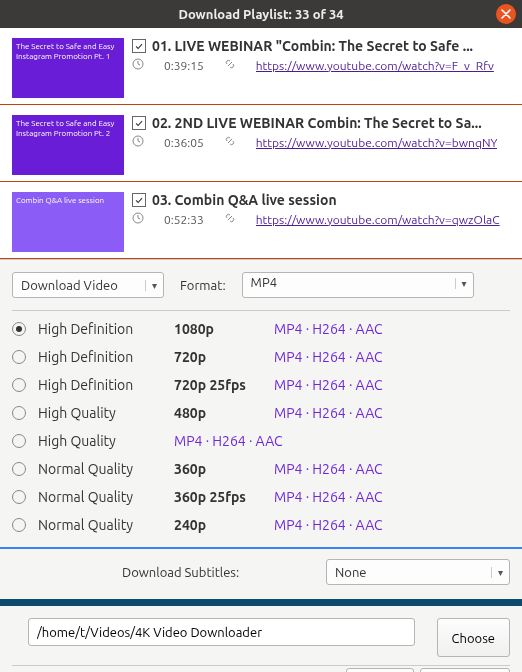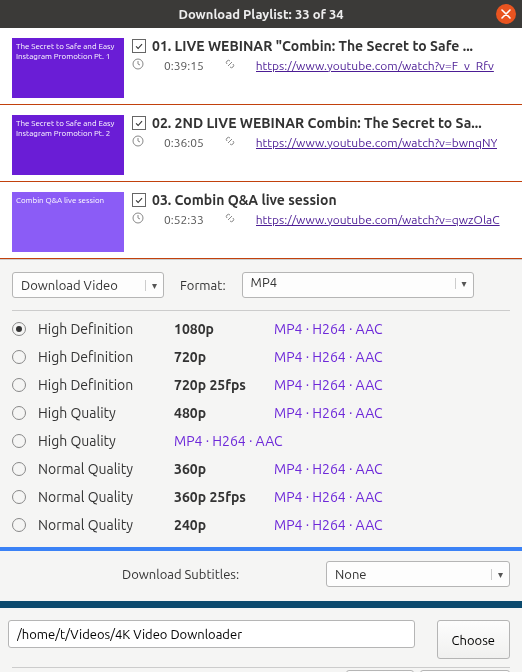--- a/index.html
+++ b/index.html
@@ -136,21 +136,21 @@
     color: #555;
     border-left: 1px solid #ccc;
     padding-left: 6px;
   }
   .dd-action { width: 152px; }
   .dd-format { width: 232px; align-items: flex-end; }
   .dd-sub { width: 184px; }
 
   .quality-list {
     padding: 4px 12px 8px 12px;
-    border-bottom: 4px solid #3b82f6;
+    border-bottom: 2px solid #3b82f6;
   }
   .q-row {
     display: flex;
     align-items: center;
     height: 28px;
     cursor: pointer;
   }
   .radio {
     width: 14px; height: 14px;
     border: 1px solid #888;
@@ -177,21 +177,21 @@
     gap: 8px;
     padding: 10px 12px 14px 12px;
     justify-content: flex-end;
     border-bottom: 7px solid #0c4a6e;
   }
   .sub-label { margin-right: auto; margin-left: 110px; }
 
   .path-row {
     display: flex;
     gap: 22px;
-    padding: 12px 12px 8px 8px;
+    padding: 12px 12px 8px 28px;
   }
   .path-input {
     flex: 1;
     border: 1px solid #b5b5b5;
     background: #fff;
     height: 28px;
     padding: 0 8px;
     border-radius: 3px;
     font-family: inherit;
     font-size: 13px;

